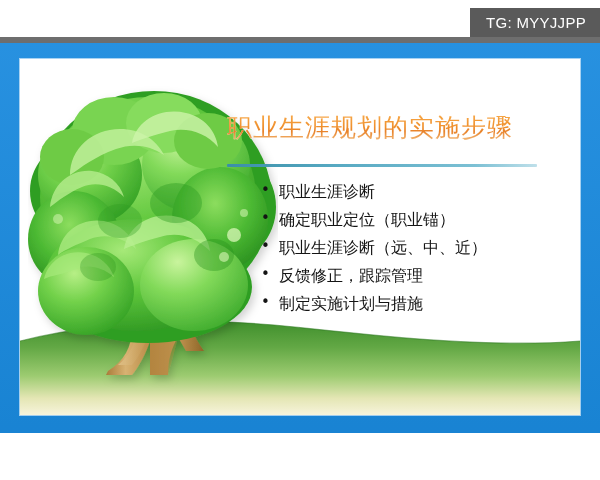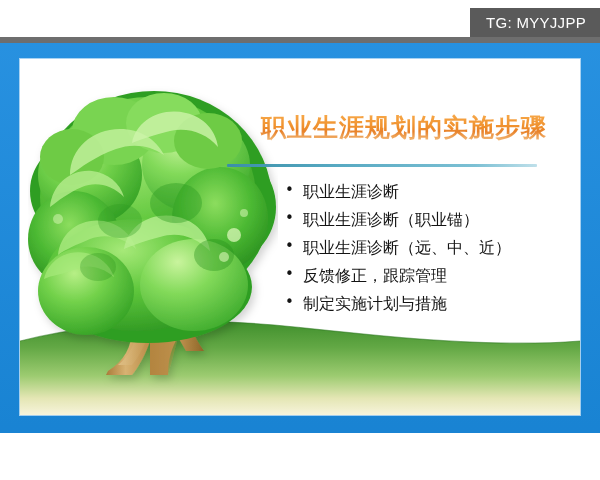--- a/index.html
+++ b/index.html
@@ -87,45 +87,44 @@
 
   
   #title-block {
     position: absolute;
     left: 207px; top: 55px;
     width: 320px;
   }
   #slide-title {
     font-family: "DejaVu Sans", "Liberation Sans", sans-serif;
     font-size: 25px;
-    font-weight: bold;
+    font-weight: normal;
     letter-spacing: 1px;
     line-height: 1.15;
     white-space: nowrap;
     background: linear-gradient(180deg, #f7a94a 0%, #ef8f2c 45%, #e8822a 60%, #f6c98e 100%);
     -webkit-background-clip: text;
     background-clip: text;
     color: transparent;
     -webkit-text-fill-color: transparent;
     text-shadow: none;
     filter: drop-shadow(0.5px 0.5px 0px rgba(255,255,255,0.85));
-    text-align: right;
   }
   #title-rule {
     position: absolute;
     left: 207px; top: 105px;
     width: 310px; height: 3px;
     background: linear-gradient(90deg, #3a8fa8 0%, #57a9c2 35%, #7cc0d4 80%, #bfe0ea 100%);
     border-radius: 1px;
   }
 
   
   #bullets {
     position: absolute;
-    left: 263px; top: 122px;
+    left: 239px; top: 122px;
     width: 300px;
     list-style: none;
     margin: 0;
     padding: 0;
   }
   #bullets li {
     position: relative;
     padding-left: 20px;
     margin: 0 0 7px 0;
     font-family: "DejaVu Sans", "Liberation Sans", sans-serif;
@@ -298,21 +297,21 @@
     </g>
   </svg>
 
   <div id="title-block">
     <div id="slide-title">职业生涯规划的实施步骤</div>
   </div>
   <div id="title-rule"></div>
 
   <ul id="bullets">
     <li>职业生涯诊断</li>
-    <li>职业生涯诊断（职业锚）</li>
+    <li>确定职业定位（职业锚）</li>
     <li>职业生涯诊断（远、中、近）</li>
     <li>反馈修正，跟踪管理</li>
     <li>制定实施计划与措施</li>
   </ul>
 </div>
 
 <div id="watermark-strip">
   
 </div>
 

